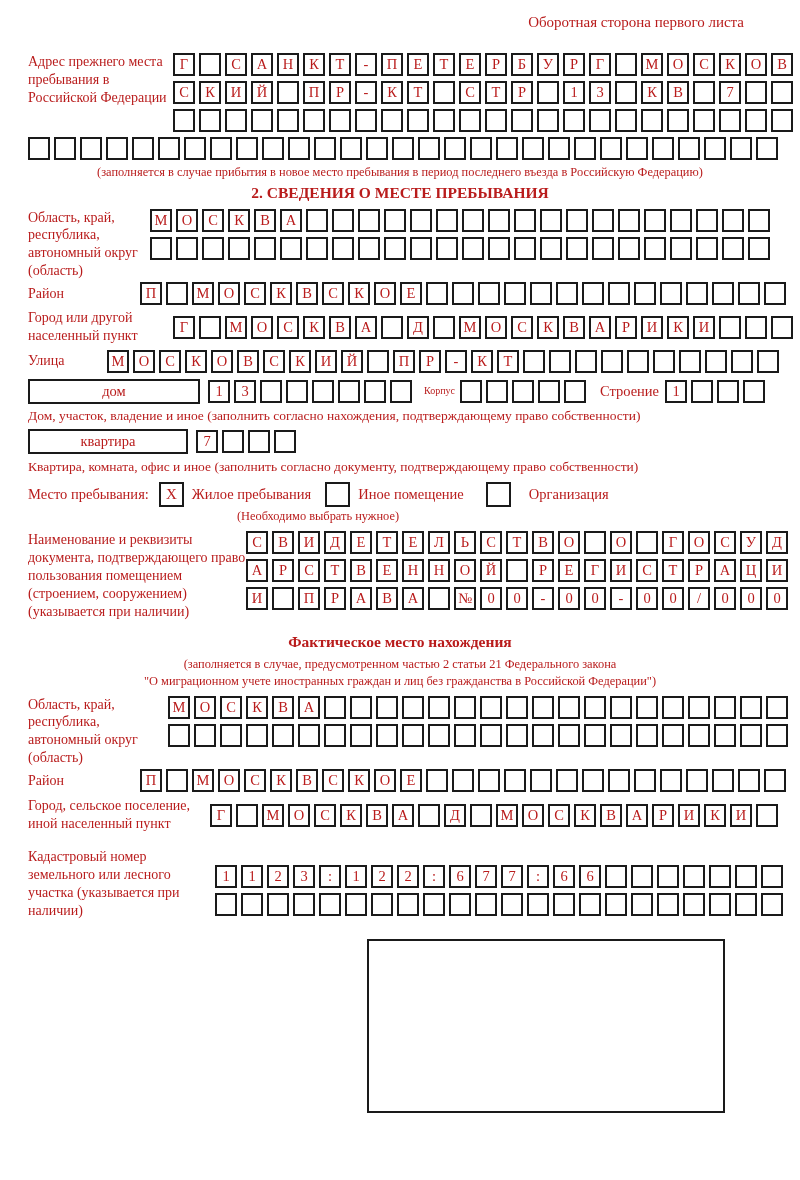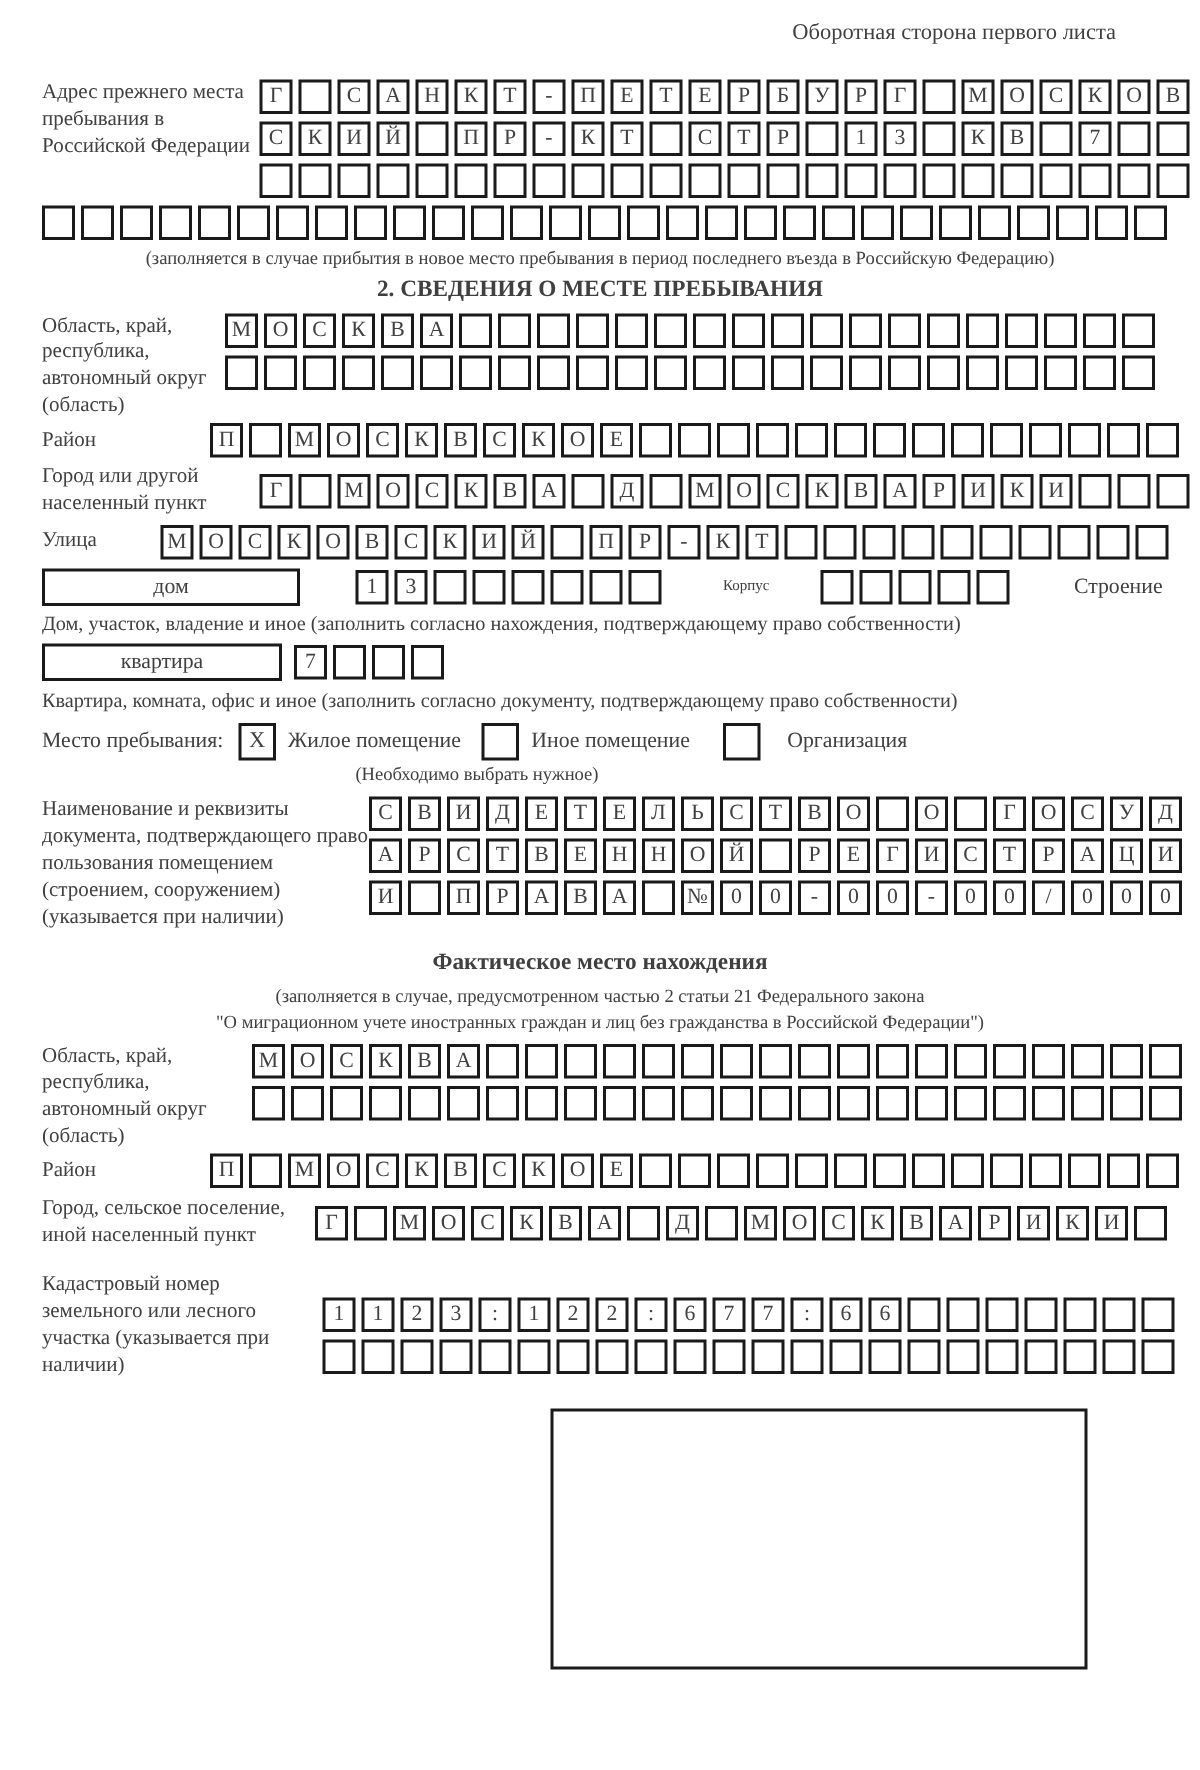--- a/index.html
+++ b/index.html
@@ -1,17 +1,17 @@
 <!DOCTYPE html>
 <html><head>
 <meta charset="utf-8">
 <style>
   html,body{margin:0;padding:0;background:#ffffff;}
   .page{width:800px;height:1180px;box-sizing:border-box;padding:14px 0 0 28px;
-        font-family:"Liberation Serif","DejaVu Serif",serif;color:#404040;overflow:hidden;position:relative;}
+        font-family:"Liberation Serif","DejaVu Serif",serif;color:#b91c1c;overflow:hidden;position:relative;}
   .hnote{font-size:15px;text-align:right;padding-right:56px;}
   .frow{display:flex;align-items:flex-start;}
   .frow.vcenter{align-items:center;}
   .label{font-size:14px;line-height:1.28;flex:none;}
   .boxrow{display:flex;margin-bottom:5px;}
   .cb{flex:none;width:22px;height:23px;margin-right:4px;border:2px solid #1a1a1a;box-sizing:border-box;
       display:flex;align-items:center;justify-content:center;font-size:14.5px;background:#fff;}
   .bigfield{flex:none;border:2px solid #1a1a1a;height:25px;box-sizing:border-box;
       display:flex;align-items:center;justify-content:center;font-size:14.5px;margin-right:8px;background:#fff;}
   .note{font-size:12.4px;text-align:center;line-height:1.25;}
@@ -291,21 +291,21 @@
         <div class="cb"></div>
         <div class="cb"></div>
         <div class="cb"></div>
         <div class="cb"></div>
         <div class="cb"></div>
         <div class="cb"></div>
         <div class="cb"></div>
       </div>
   </div>
 
-  <div class="frow vcenter" style="margin-top:6px;gap:29px;">
+  <div class="frow vcenter" style="margin-top:6px;">
     <div class="bigfield" style="width:172px;">дом</div>
     <div class="boxrow" style="margin-bottom:0;">
         <div class="cb">1</div>
         <div class="cb">3</div>
         <div class="cb"></div>
         <div class="cb"></div>
         <div class="cb"></div>
         <div class="cb"></div>
         <div class="cb"></div>
         <div class="cb"></div>
@@ -335,21 +335,21 @@
         <div class="cb"></div>
         <div class="cb"></div>
         <div class="cb"></div>
       </div>
   </div>
   <div class="label" style="margin-top:4px;font-size:13.5px;">Квартира, комната, офис и иное (заполнить согласно документу, подтверждающему право собственности)</div>
 
   <div class="frow vcenter" style="margin-top:7px;">
     <div class="mesto-label">Место пребывания:</div>
     <div class="chk" style="margin-left:10px;">X</div>
-    <div class="mesto-label" style="margin-left:8px;">Жилое помещение</div>
+    <div class="mesto-label" style="margin-left:8px;">Жилое пребывания</div>
     <div class="chk" style="margin-left:14px;"></div>
     <div class="mesto-label" style="margin-left:8px;">Иное помещение</div>
     <div class="chk" style="margin-left:22px;"></div>
     <div class="mesto-label" style="margin-left:18px;text-align:right;">Организация</div>
   </div>
   <div class="note" style="width:250px;margin-left:165px;margin-top:2px;">(Необходимо выбрать нужное)</div>
 
   <div class="frow" style="margin-top:6px;">
     <div class="label" style="width:218px;">Наименование и реквизиты документа, подтверждающего право пользования помещением (строением, сооружением) (указывается при наличии)</div>
     <div>

